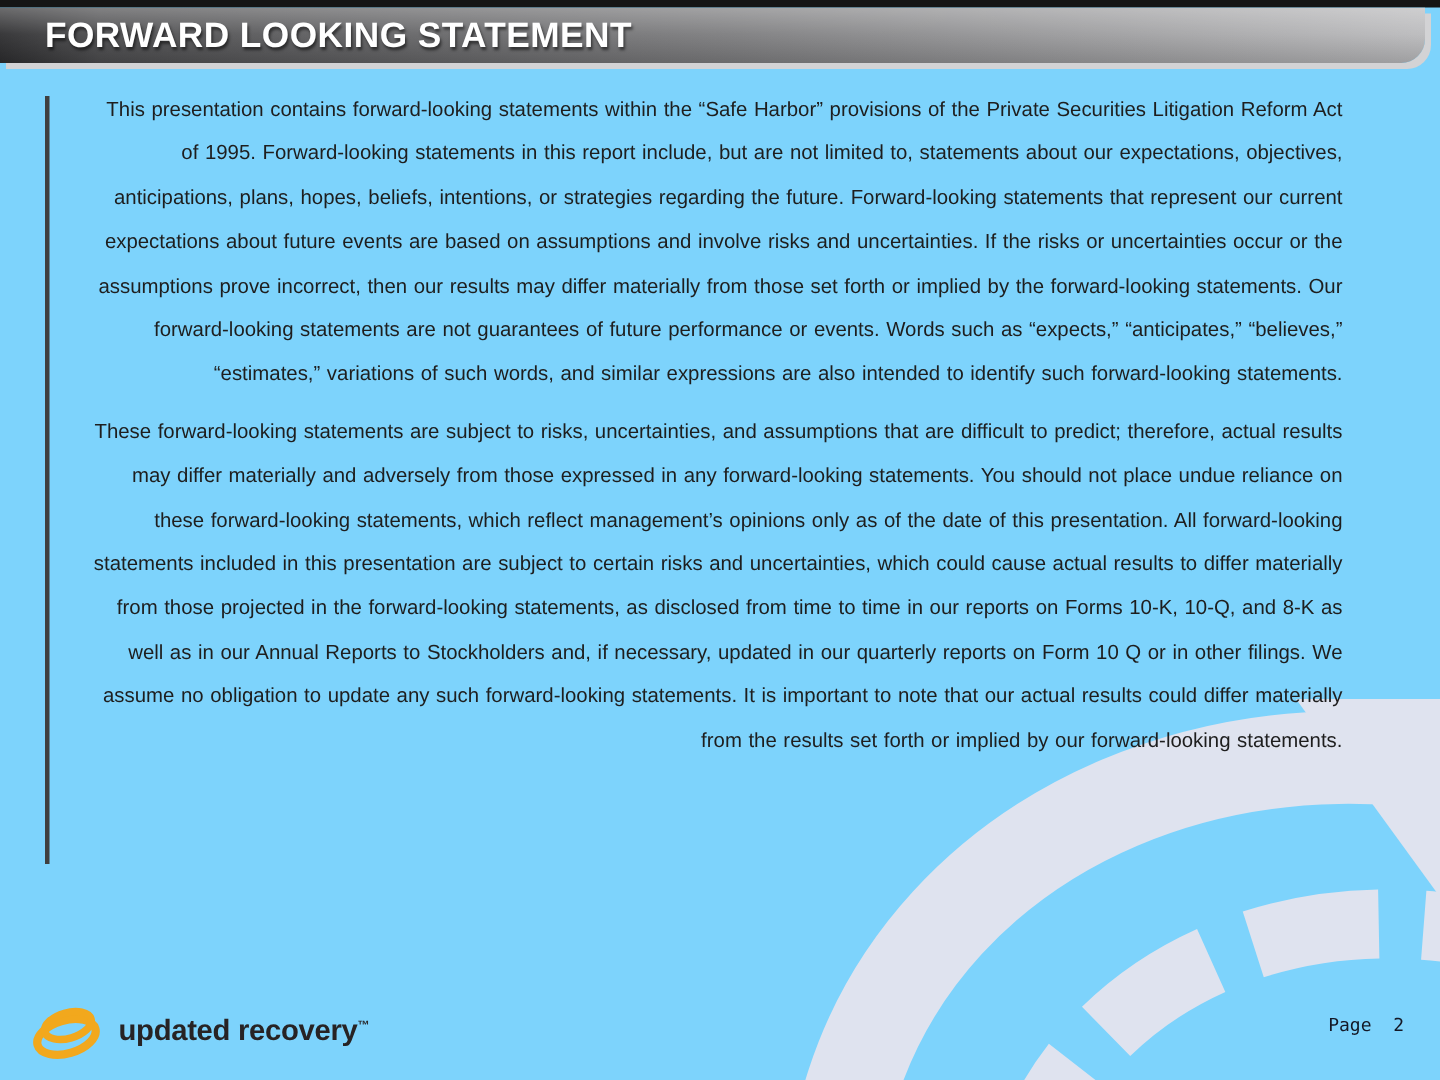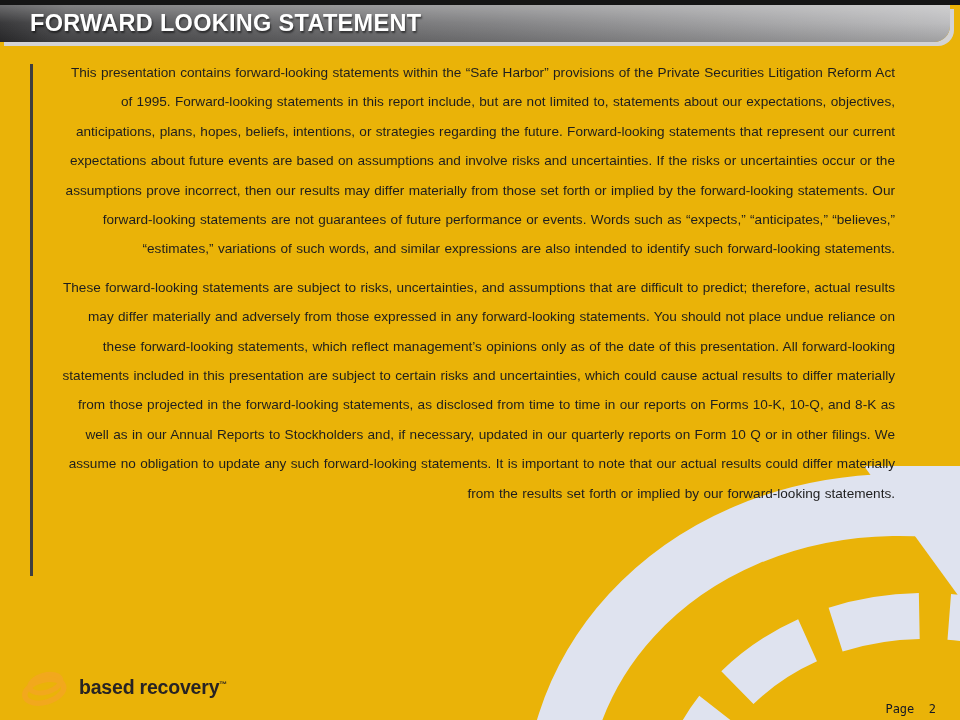--- a/index.html
+++ b/index.html
@@ -1,17 +1,17 @@
 <!DOCTYPE html>
 <html style="--header-gradient-left: #2d2d2f; --header-gradient-right: #bababc; --title-text: #ffffff; --body-text: #1e1e1e; --rule: #3f3f3f; --logo-gold: #F2A81D; --swoosh-blue: #dfe3ef; --page-text: #141826;"><head>
 <meta charset="utf-8">
 <style>
   html,body{margin:0;padding:0;background:#ffffff;}
   .slide{
-    position:relative;width:960px;height:720px;overflow:hidden;background:#eab308;
+    position:relative;width:960px;height:720px;overflow:hidden;background:#7dd3fc;
     font-family:"Liberation Sans",sans-serif;
   }
   
   .top-edge{position:absolute;top:0;left:0;width:100%;height:5px;background:#151515;}
   
   .titlebar{
     position:absolute;top:5px;left:0;width:950px;height:37px;
     border-radius:0 0 16px 0;
     background:
       linear-gradient(180deg,rgba(255,255,255,.30) 0%,rgba(255,255,255,.06) 48%,rgba(0,0,0,.14) 100%),
@@ -33,21 +33,21 @@
     word-spacing:.6px;
   }
   .body p{margin:0 0 9px 0;text-align:right;}
   
   .swoosh{position:absolute;right:0;bottom:0;width:500px;height:300px;z-index:0;pointer-events:none;}
   
   .footer-brand{position:absolute;left:20px;bottom:10px;display:flex;align-items:center;gap:9px;z-index:3;}
   .brand-text{font-size:19.5px;font-weight:bold;color:#272324;letter-spacing:-.2px;line-height:1;}
   .tm{font-size:8px;font-weight:bold;color:#272324;vertical-align:7px;letter-spacing:0;}
   .page{
-    position:absolute;right:24px;bottom:4px;z-index:3;
+    position:absolute;right:24px;bottom:30px;z-index:3;
     font-family:"DejaVu Sans Mono",monospace;font-size:12px;color:var(--page-text,#141826);
     white-space:pre;
   }
 </style>
 </head>
 <body>
 
 <div class="slide">
 
   <div class="top-edge"></div>
@@ -72,19 +72,19 @@
   </main>
 
   <footer class="footer-brand">
     <svg width="50" height="44" viewBox="0 0 50 44" aria-hidden="true">
       <g fill="none" stroke="var(--logo-gold,#F2A81D)" transform="rotate(-16 25 24)">
         <ellipse cx="24" cy="25" rx="20" ry="11" stroke-width="5.5"></ellipse>
         <ellipse cx="27" cy="18" rx="16" ry="8.5" stroke-width="5"></ellipse>
       </g>
     </svg>
     <div>
-      <span class="brand-text">based recovery</span><span class="tm">™</span>
+      <span class="brand-text">updated recovery</span><span class="tm">™</span>
     </div>
   </footer>
 
   <div class="page">Page  2</div>
 
 </div>
 
 </body></html>

